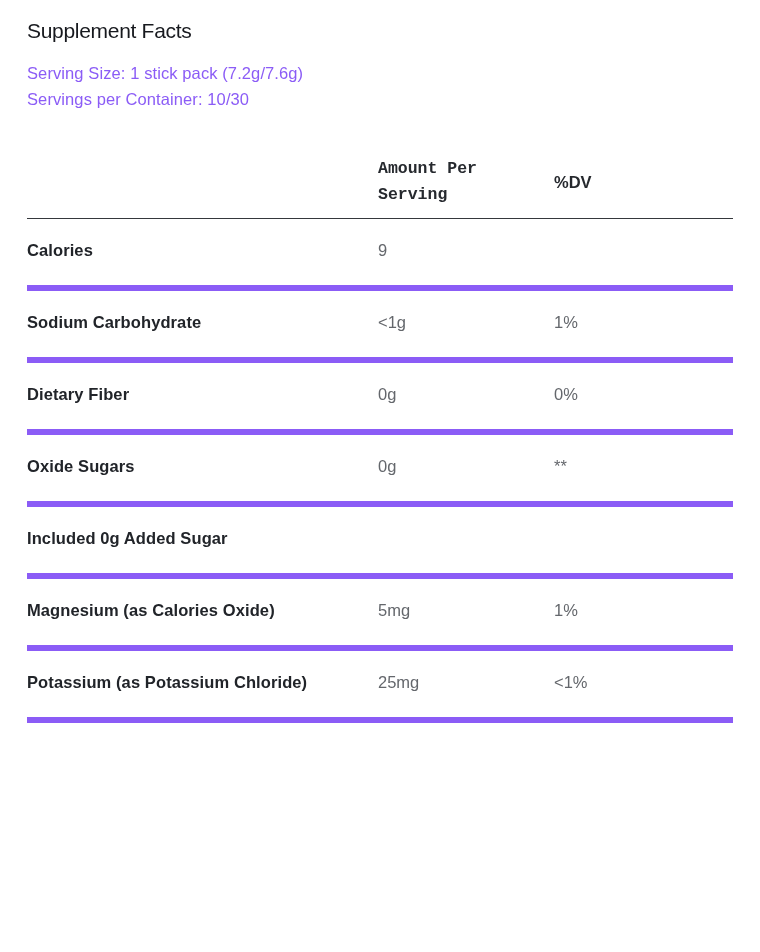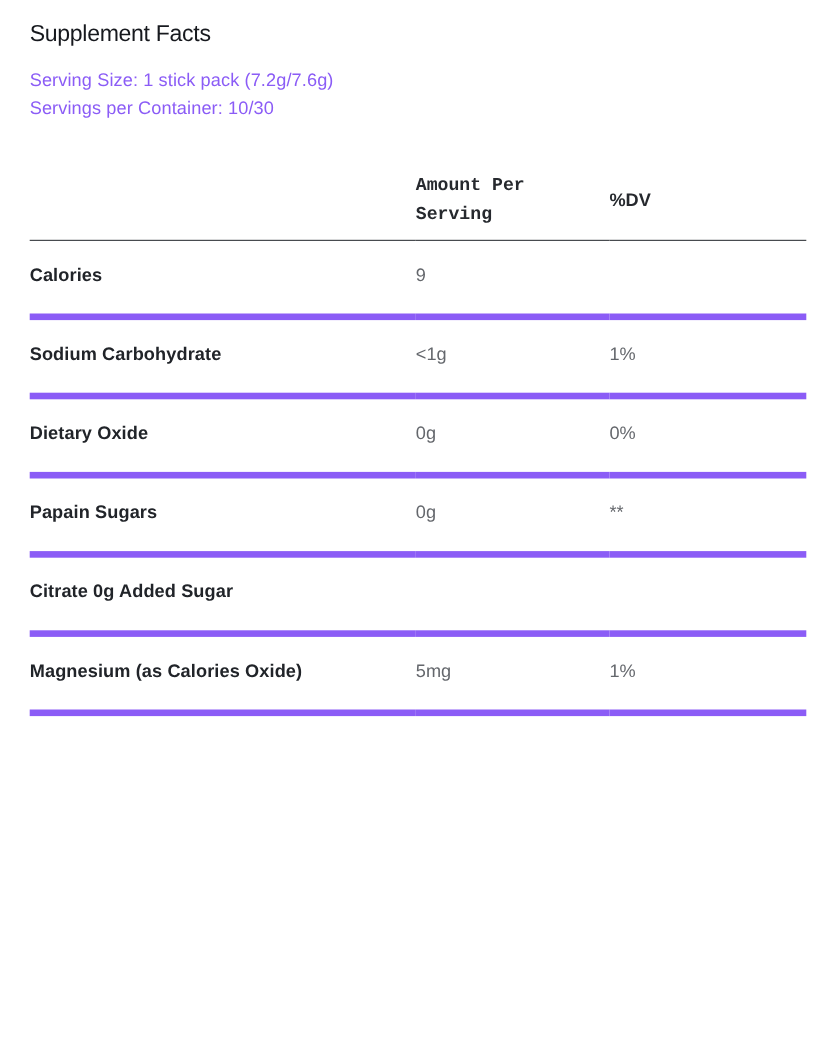--- a/index.html
+++ b/index.html
@@ -97,35 +97,40 @@
         <td class="cell-label">Calories</td>
         <td class="cell-amount">9</td>
         <td class="cell-dv"></td>
       </tr>
       <tr>
         <td class="cell-label">Sodium Carbohydrate</td>
         <td class="cell-amount">&lt;1g</td>
         <td class="cell-dv">1%</td>
       </tr>
       <tr>
-        <td class="cell-label">Dietary Oxide</td>
+        <td class="cell-label">Dietary Fiber</td>
         <td class="cell-amount">0g</td>
         <td class="cell-dv">0%</td>
       </tr>
       <tr>
-        <td class="cell-label">Papain Sugars</td>
+        <td class="cell-label">Oxide Sugars</td>
         <td class="cell-amount">0g</td>
         <td class="cell-dv">**</td>
       </tr>
       <tr>
-        <td class="cell-label">Citrate 0g Added Sugar</td>
+        <td class="cell-label">Included 0g Added Sugar</td>
         <td class="cell-amount"></td>
         <td class="cell-dv"></td>
       </tr>
       <tr>
         <td class="cell-label">Magnesium (as Calories Oxide)</td>
         <td class="cell-amount">5mg</td>
         <td class="cell-dv">1%</td>
       </tr>
+      <tr>
+        <td class="cell-label">Potassium (as Potassium Chloride)</td>
+        <td class="cell-amount">25mg</td>
+        <td class="cell-dv">&lt;1%</td>
+      </tr>
     </tbody>
   </table>
 
 </div>
 
 </body></html>

